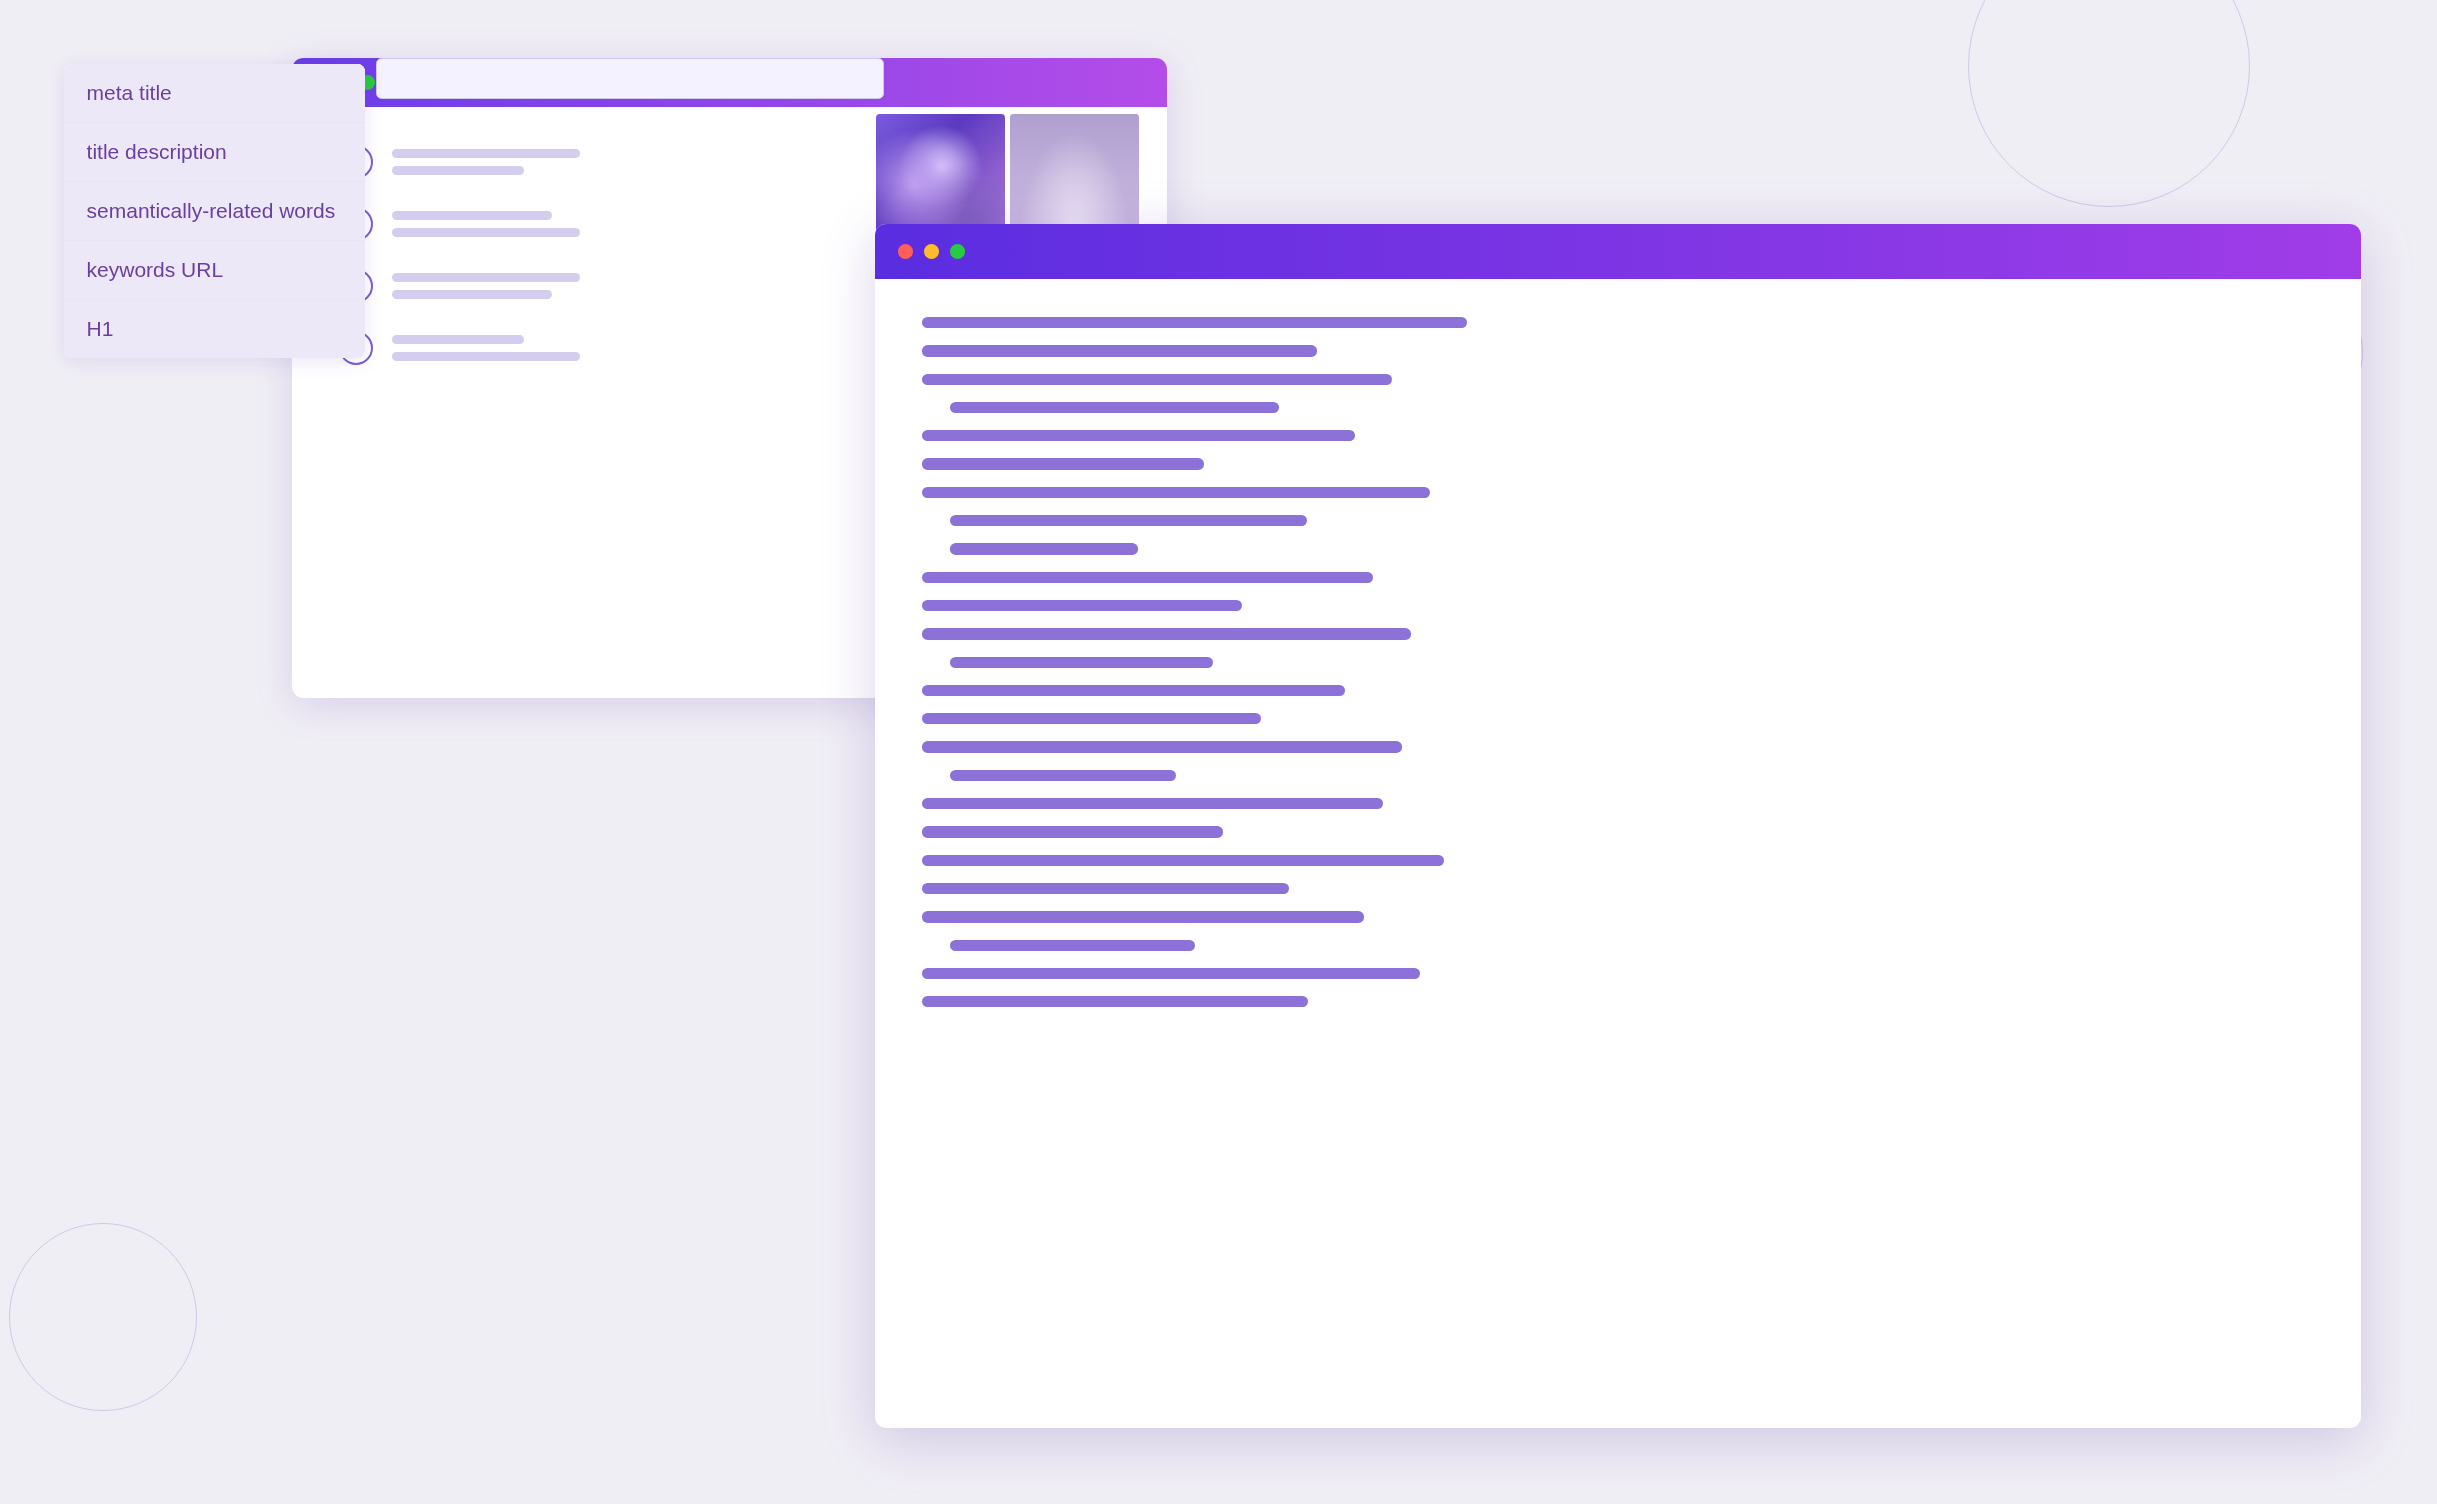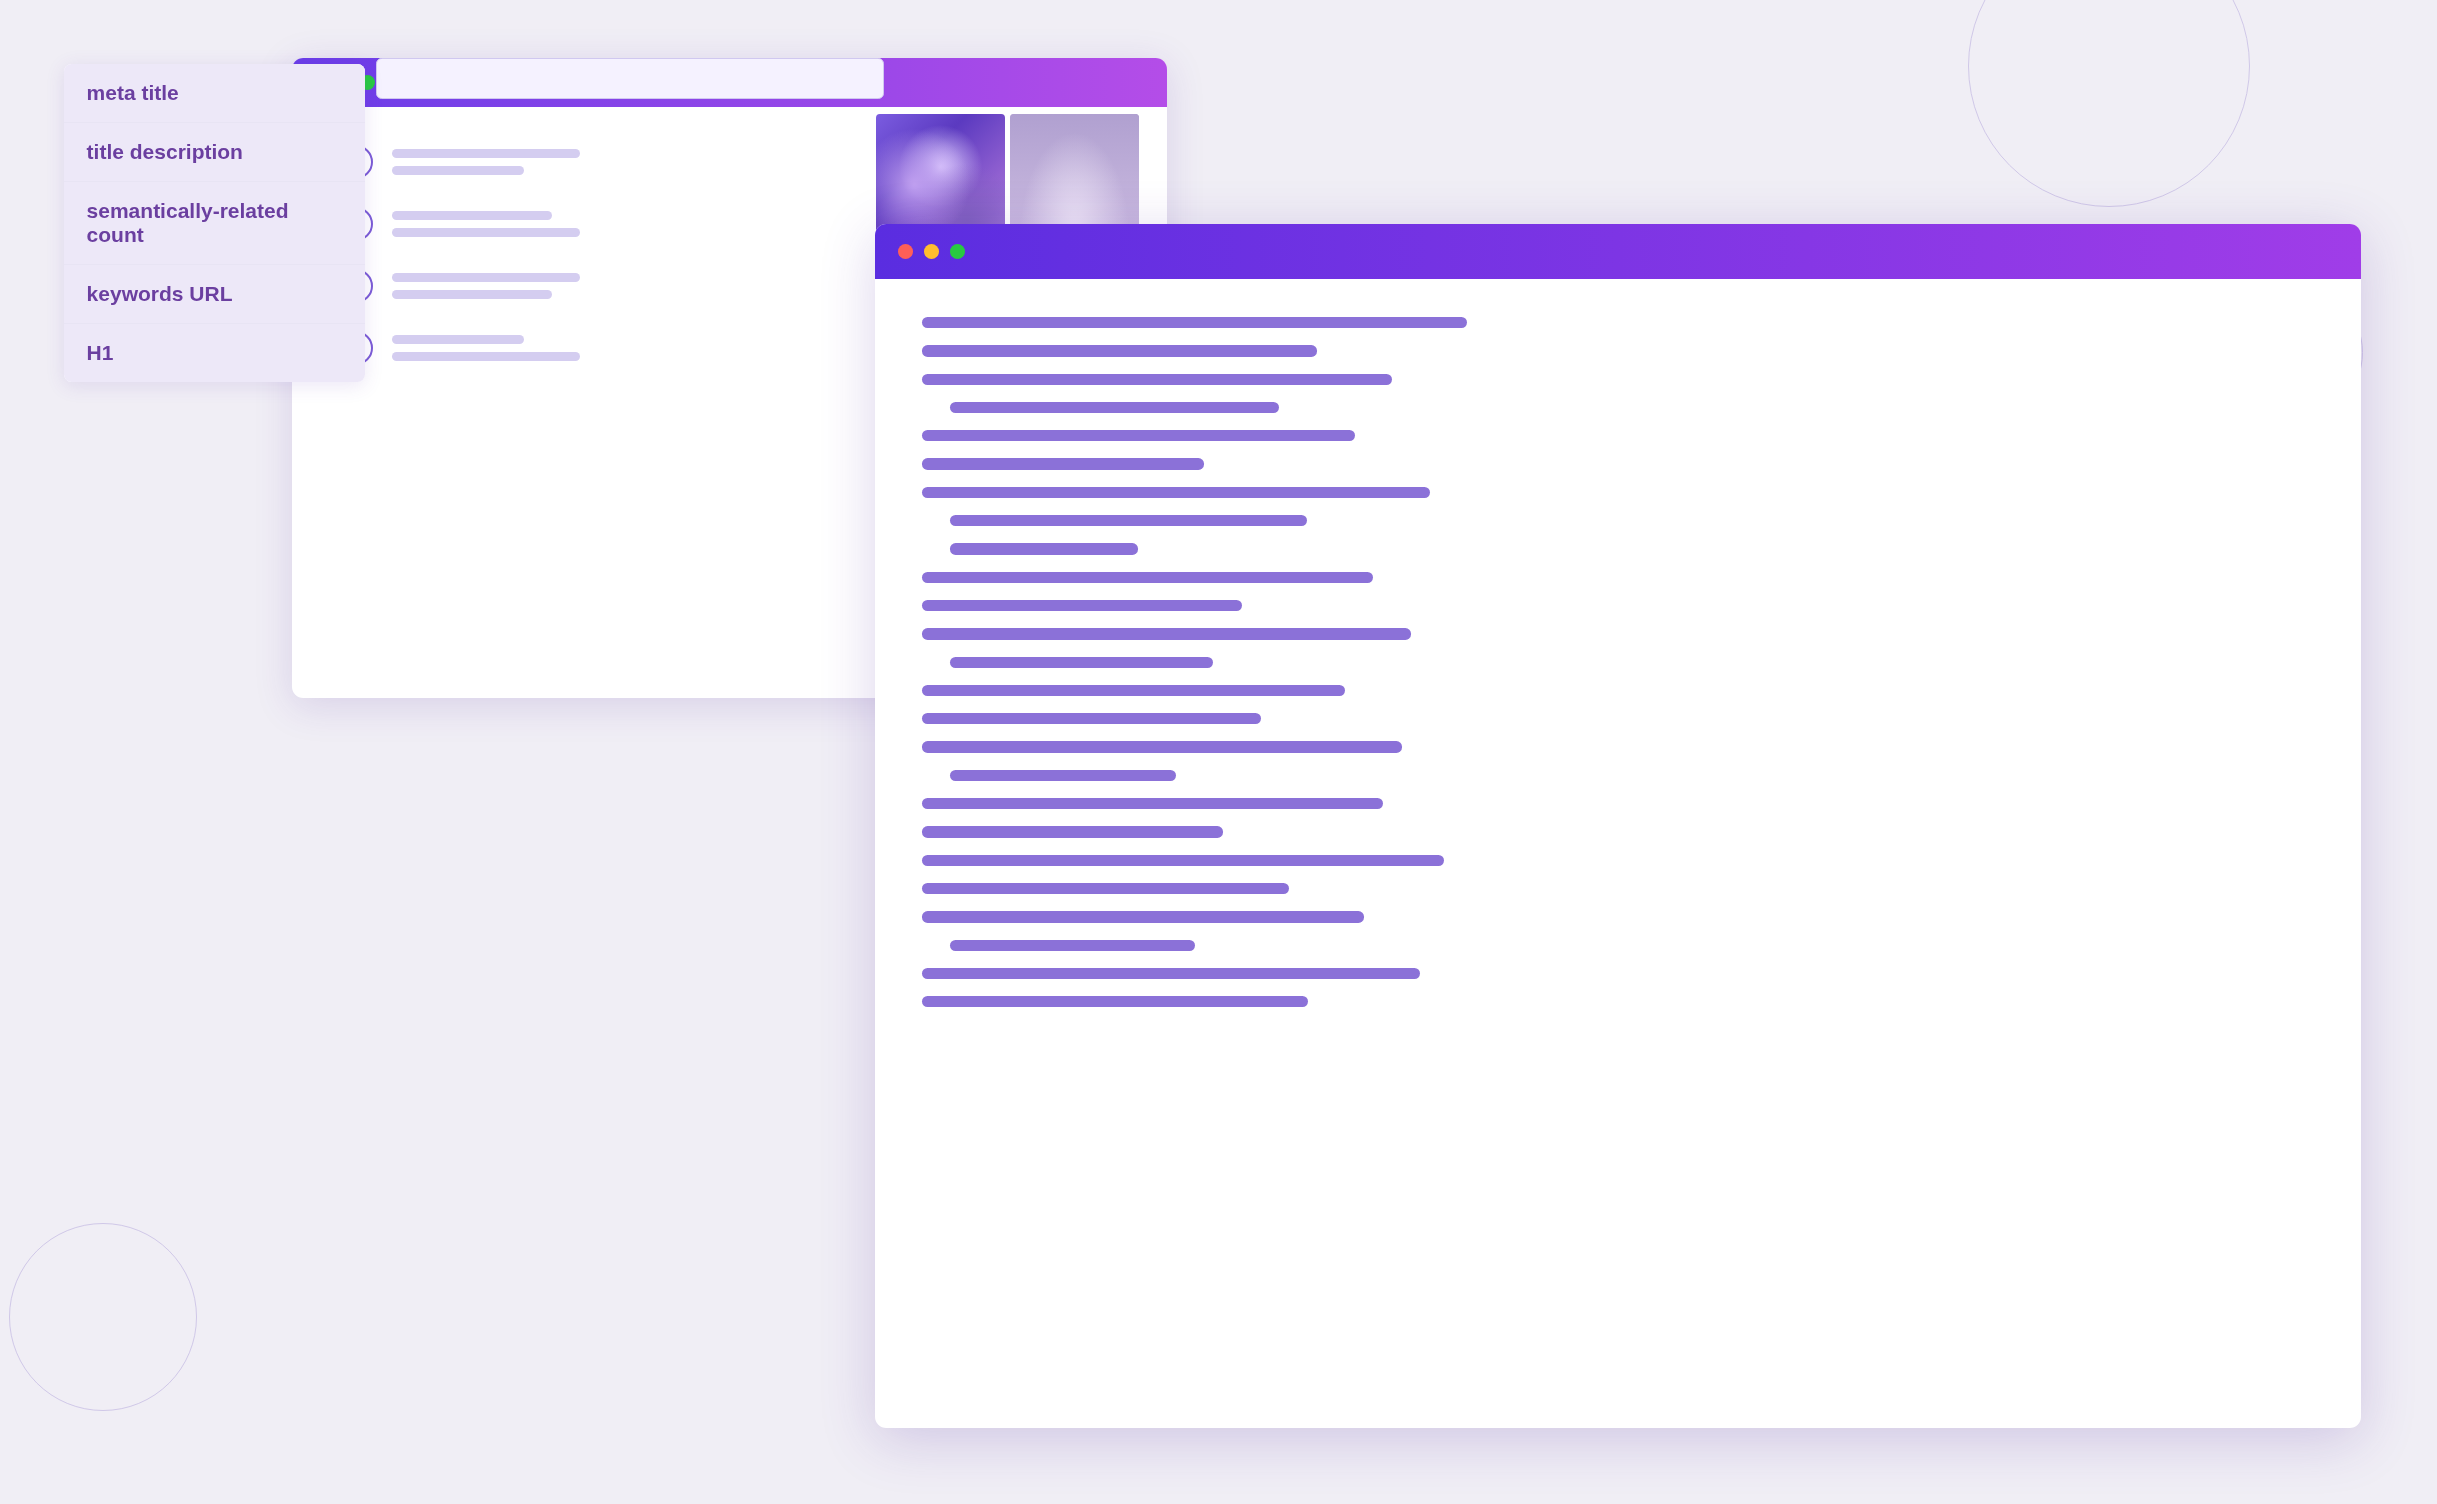--- a/index.html
+++ b/index.html
@@ -43,21 +43,21 @@
       border-radius: 7.5px;
       overflow: hidden;
       box-shadow: 0 3.8px 19px rgba(100, 60, 180, 0.12);
       z-index: 10;
     }
 
     .seo-panel-row {
       padding: 17px 22.6px;
       border-bottom: 0.9px solid #e8e4f4;
       font-size: 21px;
-      font-weight: 700;
+      font-weight: 400;
       color: #6b3fa0;
       background: #ede8f8;
     }
 
     .seo-panel-row:last-child {
       border-bottom: none;
     }
 
     
     .browser-back {
@@ -286,21 +286,21 @@
 <div class="bg-curve bg-curve-3"></div>
 
 <div class="seo-panel">
   <div class="seo-panel-row">
     <span>meta title</span>
   </div>
   <div class="seo-panel-row">
     <span>title description</span>
   </div>
   <div class="seo-panel-row">
-    <span>semantically-related count</span>
+    <span>semantically-related words</span>
   </div>
   <div class="seo-panel-row">
     <span>keywords URL</span>
   </div>
   <div class="seo-panel-row">
     <span>H1</span>
   </div>
 </div>
 
 <div class="address-bar"></div>

